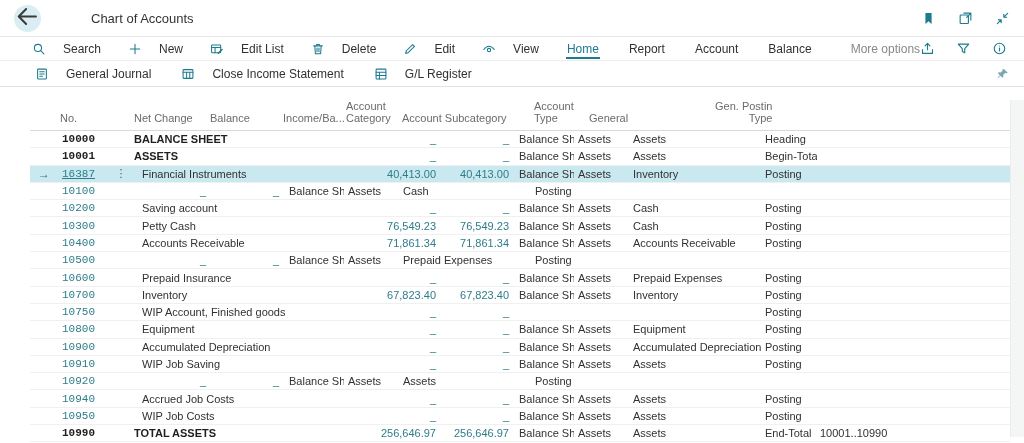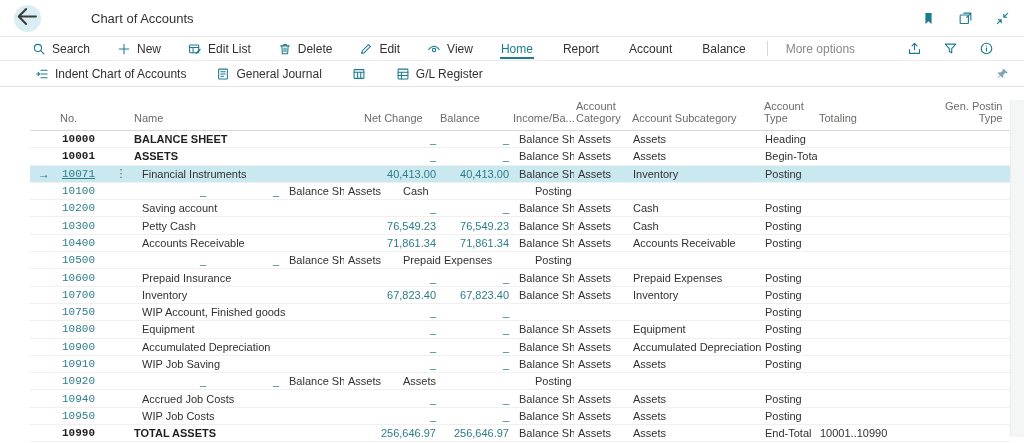--- a/index.html
+++ b/index.html
@@ -26,21 +26,21 @@
   .titlebar-right { margin-left:auto; display:flex; align-items:center; gap:22px; color:var(--accent,#1c7b8e); }
   .titlebar-right .icn { width:15px; height:15px; display:inline-flex; cursor:pointer; }
   .icn svg { width:100%; height:100%; }
 
   
   .cmdbar1 {
     height:24px; display:flex; align-items:stretch;
     padding:0 30px 0 32px; border-bottom:1px solid #ececec; background:#fff;
     font-size:12px;
   }
-  .cmd-item { display:flex; align-items:center; gap:6px; margin-right:27px; cursor:pointer; white-space:nowrap; }
+  .cmd-item { display:flex; align-items:center; gap:17px; margin-right:27px; cursor:pointer; white-space:nowrap; }
   .cmd-item .icn { width:14px; height:14px; color:var(--accent,#1c7b8e); display:inline-flex; }
   .cmd-item .lbl { color:#323130; }
   .tabs { display:flex; align-items:stretch; }
   .tab { display:flex; align-items:center; padding:0 1px; margin-right:28px; cursor:pointer; color:#323130; position:relative; white-space:nowrap; }
   .tab.active { color:var(--accent,#1c7b8e); }
   .tab.active::after { content:""; position:absolute; left:0; right:0; bottom:1px; height:2px; background:var(--accent,#1c7b8e); }
   .v-divider { width:1px; background:#d6d6d6; margin:4px 18px 4px -8px; }
   .more-options { display:flex; align-items:center; color:#8a8886; cursor:pointer; white-space:nowrap; }
   .cmdbar1-right { margin-left:auto; display:flex; align-items:center; gap:21px; color:var(--accent,#1c7b8e); }
   .cmdbar1-right .icn { width:15px; height:15px; cursor:pointer; display:inline-flex; }
@@ -207,41 +207,34 @@
           </svg>
         </span>
       </div>
   </div>
 
   <div class="cmdbar2">
     <div id="action-items" style="display:flex;align-items:center;">
         <span class="cmd-item">
           <span class="icn">
             <svg viewBox="0 0 16 16" fill="none" stroke="currentColor" stroke-width="1.2" stroke-linecap="round" stroke-linejoin="round">
-              <path d="M6.8 3.8h7M6.8 8h7M6.8 12.2h7M1.8 8h3.2M3.6 6.2 5.4 8 3.6 9.8"></path>
-            </svg>
-          </span>
-          <span class="lbl">Indent Chart of Accounts</span>
-        </span>
-        <span class="cmd-item">
-          <span class="icn">
-            <svg viewBox="0 0 16 16" fill="none" stroke="currentColor" stroke-width="1.2" stroke-linecap="round" stroke-linejoin="round">
               <rect x="3" y="2.4" width="10" height="11.2" rx="0.8"></rect>
               <path d="M5.4 5.4h5.2M5.4 8h5.2M5.4 10.6h3.2"></path>
             </svg>
           </span>
           <span class="lbl">General Journal</span>
         </span>
         <span class="cmd-item">
           <span class="icn">
             <svg viewBox="0 0 16 16" fill="none" stroke="currentColor" stroke-width="1.2" stroke-linecap="round" stroke-linejoin="round">
               <rect x="2.4" y="3" width="11.2" height="10" rx="0.8"></rect>
               <path d="M2.4 6h11.2M6.4 6v7M10 6v7"></path>
             </svg>
           </span>
+          <span class="lbl">Close Income Statement</span>
         </span>
         <span class="cmd-item">
           <span class="icn">
             <svg viewBox="0 0 16 16" fill="none" stroke="currentColor" stroke-width="1.2" stroke-linecap="round" stroke-linejoin="round">
               <rect x="2.4" y="2.4" width="11.2" height="11.2" rx="0.8"></rect>
               <path d="M2.4 6h11.2M2.4 9.7h11.2M6.2 6v7.6"></path>
             </svg>
           </span>
           <span class="lbl">G/L Register</span>
         </span>
@@ -255,30 +248,29 @@
       </div>
   </div>
 
   <div class="spacer-band"></div>
 
   <div class="grid">
     <div class="grid-header" id="grid-header">
         <div class="cell c-arrow"></div>
         <div class="cell c-no"><span>No.</span></div>
         <div class="cell c-dots"></div>
-        <div class="cell c-name"><span>Name</span></div>
         <div class="cell c-net_change right"><span>Net Change</span></div>
         <div class="cell c-balance right"><span>Balance</span></div>
         <div class="cell c-income_balance"><span>Income/Ba...</span></div>
         <div class="cell c-category"><span>Account
 Category</span></div>
         <div class="cell c-subcategory"><span>Account Subcategory</span></div>
         <div class="cell c-account_type"><span>Account
 Type</span></div>
-        <div class="cell c-totaling"><span>Totaling</span></div>
+        <div class="cell c-totaling"><span>General</span></div>
         <div class="cell c-gen_posting_type"><span>Gen. Postin
 Type</span></div>
       </div>
     <div id="grid-body">
         <div class="grid-row bold">
           <div class="cell c-arrow"></div>
           <div class="cell c-no">10000</div>
           <div class="cell c-dots"></div>
           <div class="cell c-name">BALANCE SHEET</div>
           <div class="cell c-net_change right num">_</div>
@@ -299,21 +291,21 @@
           <div class="cell c-balance right num">_</div>
           <div class="cell c-income_balance">Balance Sh...</div>
           <div class="cell c-category">Assets</div>
           <div class="cell c-subcategory">Assets</div>
           <div class="cell c-account_type">Begin-Total</div>
           <div class="cell c-totaling"></div>
           <div class="cell c-gen_posting_type"></div>
         </div>
         <div class="grid-row selected">
           <div class="cell c-arrow">→</div>
-          <div class="cell c-no">10071</div>
+          <div class="cell c-no">16387</div>
           <div class="cell c-dots">⋮</div>
           <div class="cell c-name indent">Financial Instruments</div>
           <div class="cell c-net_change right num">40,413.00</div>
           <div class="cell c-balance right num">40,413.00</div>
           <div class="cell c-income_balance">Balance Sh...</div>
           <div class="cell c-category">Assets</div>
           <div class="cell c-subcategory">Inventory</div>
           <div class="cell c-account_type">Posting</div>
           <div class="cell c-totaling"></div>
           <div class="cell c-gen_posting_type"></div>

